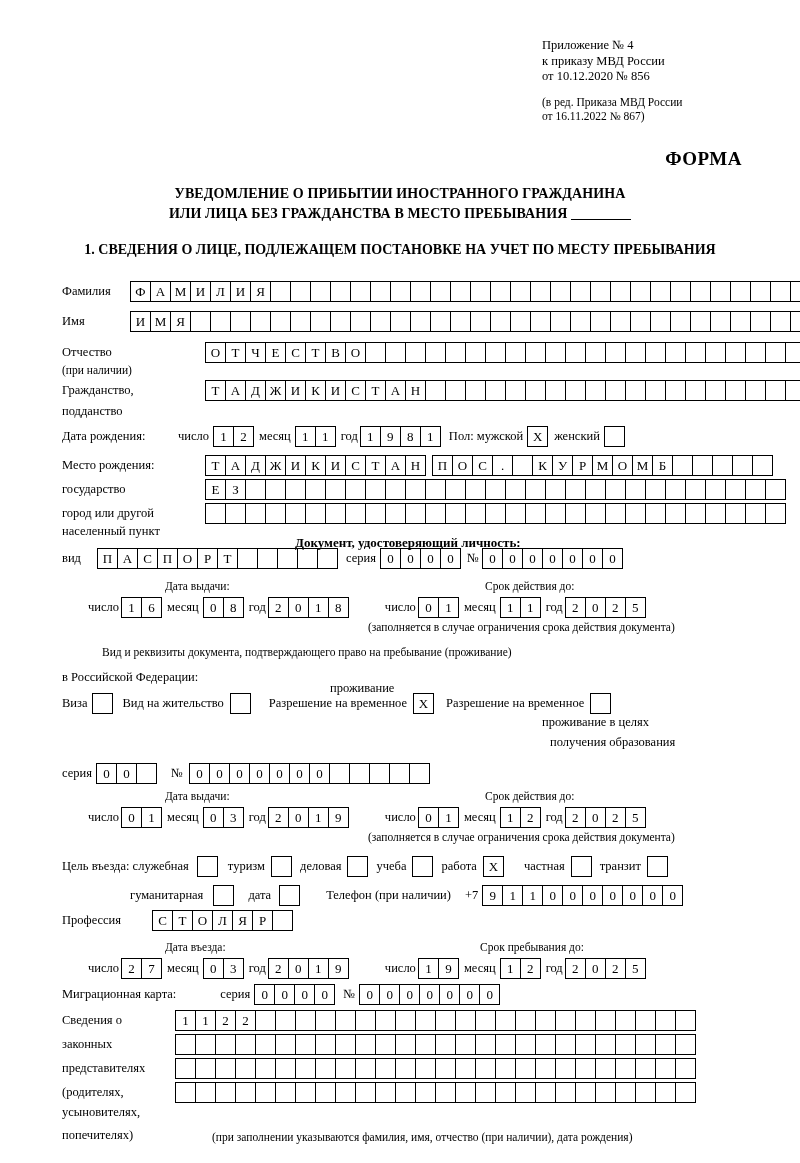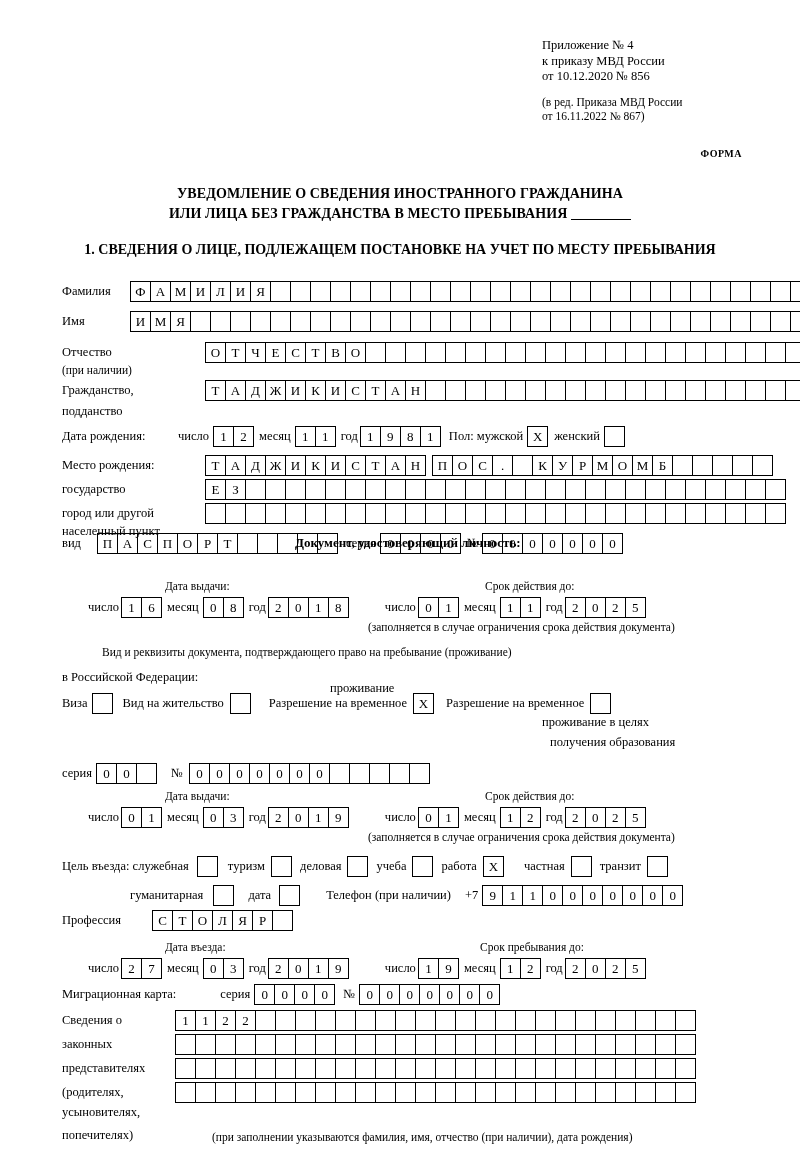--- a/index.html
+++ b/index.html
@@ -14,21 +14,21 @@
   .page{position:relative;width:800px;height:841px;padding:0;box-sizing:border-box;}
 
   
   .hdr{
     position:absolute;right:58px;top:38px;
     font-size:12.5px;line-height:15.5px;text-align:left;width:200px;
   }
   .hdr .sub{margin-top:10px;font-size:11.5px;line-height:14.5px;}
   .forma{
     position:absolute;right:58px;top:148px;
-    font-weight:bold;font-size:10px;letter-spacing:.5px;
+    font-weight:bold;font-size:19px;letter-spacing:.5px;
   }
 
   .title{
     position:absolute;left:0;right:0;top:184px;
     text-align:center;font-weight:bold;font-size:14px;line-height:20px;
     letter-spacing:.1px;
   }
   .title .ul{display:inline-block;width:60px;border-bottom:1px solid #000;vertical-align:-2px;}
 
   .section1{
@@ -72,21 +72,21 @@
   <div class="hdr">
     <div>Приложение № 4</div>
     <div>к приказу МВД России</div>
     <div>от 10.12.2020 № 856</div>
     <div class="sub">(в ред. Приказа МВД России</div>
     <div class="sub" style="margin-top:0">от 16.11.2022 № 867)</div>
   </div>
   <div class="forma">ФОРМА</div>
 
   <div class="title">
-    <div>УВЕДОМЛЕНИЕ О СВЕДЕНИЯ ИНОСТРАННОГО ГРАЖДАНИНА</div>
+    <div>УВЕДОМЛЕНИЕ О ПРИБЫТИИ ИНОСТРАННОГО ГРАЖДАНИНА</div>
     <div><span>ИЛИ ЛИЦА БЕЗ ГРАЖДАНСТВА В МЕСТО ПРЕБЫВАНИЯ</span> <span class="ul"></span></div>
   </div>
 
   <div class="section1">1. СВЕДЕНИЯ О ЛИЦЕ, ПОДЛЕЖАЩЕМ ПОСТАНОВКЕ НА УЧЕТ ПО МЕСТУ ПРЕБЫВАНИЯ</div>
 
   <div class="row" style="left:62px;top:281px;">
     <span class="lbl" style="width:68px">Фамилия</span>
     <span class="cells" id="c-surname">
         <span class="cell">Ф</span>
         <span class="cell">А</span>
@@ -371,21 +371,21 @@
         <span class="cell"></span>
       </span>
   </div>
   <div class="row" style="left:62px;top:524px;">
     <span class="lbl">населенный пункт</span>
   </div>
 
   <div class="row" style="left:295px;top:535px;">
     <span class="lbl bold" style="font-size:13px">Документ, удостоверяющий личность:</span>
   </div>
-  <div class="row" style="left:62px;top:533px;">
+  <div class="row" style="left:62px;top:548px;">
     <span class="lbl" style="width:30px">вид</span>
     <span class="cells" style="margin-left:5px" id="c-dockind">
         <span class="cell">П</span>
         <span class="cell">А</span>
         <span class="cell">С</span>
         <span class="cell">П</span>
         <span class="cell">О</span>
         <span class="cell">Р</span>
         <span class="cell">Т</span>
         <span class="cell"></span>

